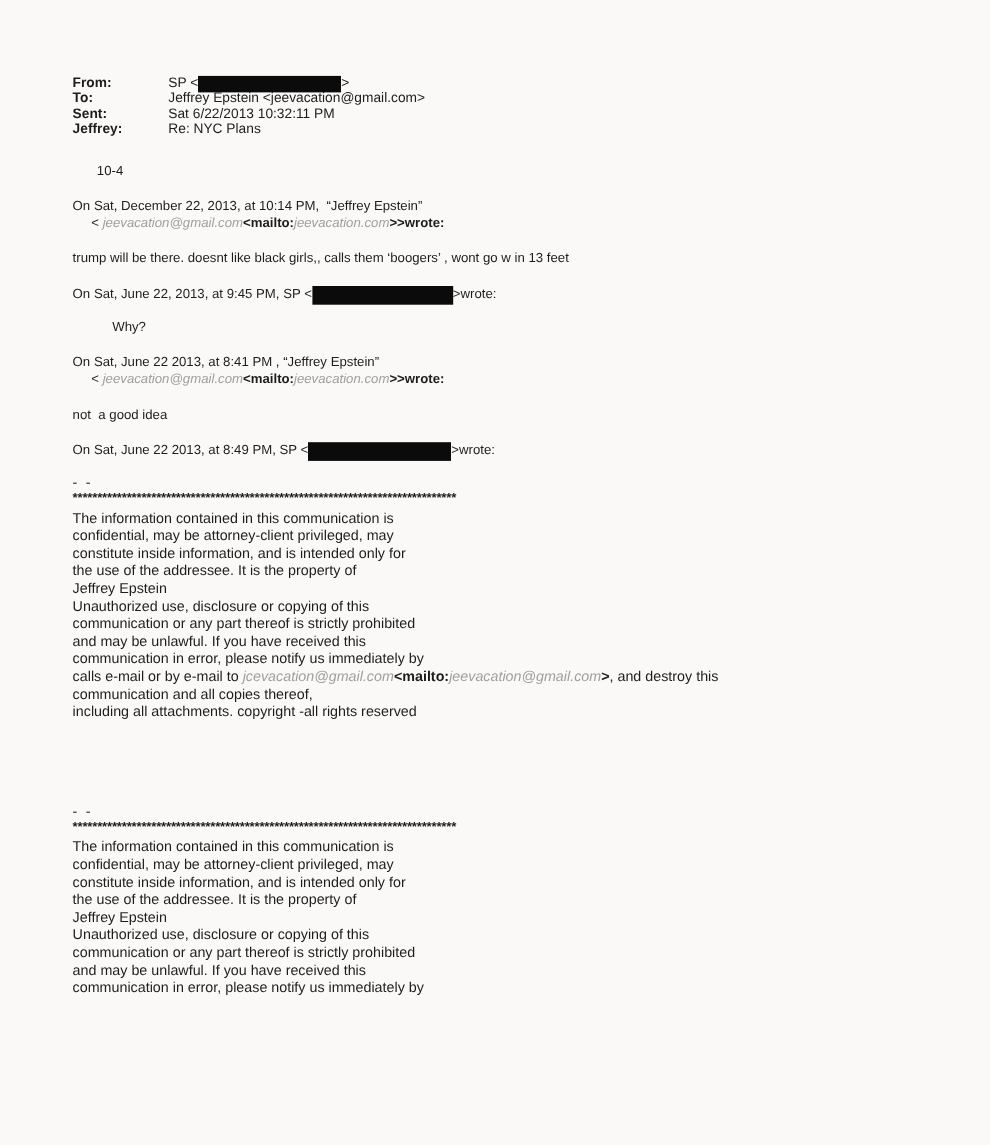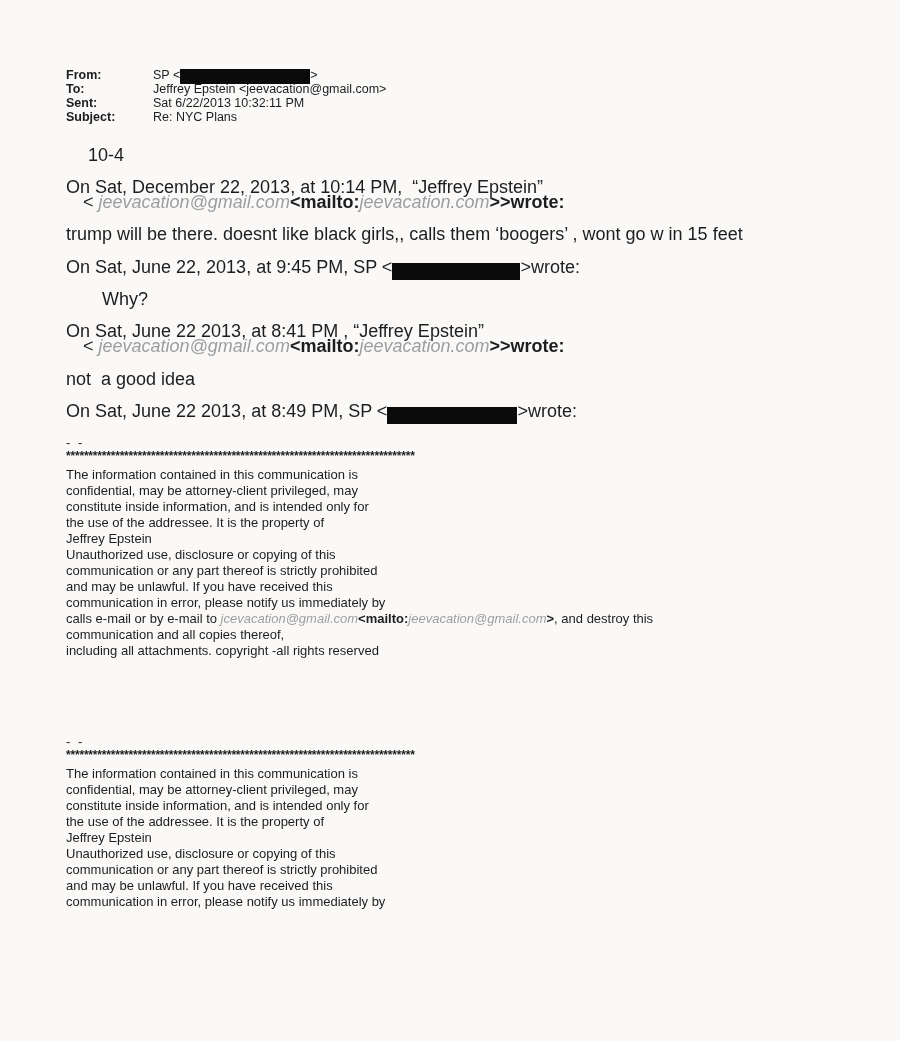--- a/index.html
+++ b/index.html
@@ -25,21 +25,21 @@
   .hrow{display:flex;line-height:14px;font-size:12.5px;}
   .hlabel{width:87px;font-weight:bold;flex:none;}
   .hval{font-size:12.5px;}
   
   .bar{display:inline-block;background:#0b0b0b;vertical-align:text-bottom;}
   .bar-from{width:130px;height:15px;margin-bottom:-2px;}
   .bar-quote{width:128px;height:17px;margin-bottom:-3px;}
   .bar-name1{width:57px;height:16px;margin-bottom:-3px;}
   .bar-name2{width:47px;height:16px;margin-bottom:-3px;}
   
-  .line{font-size:18px;line-height:15px;}
+  .line{font-size:12px;line-height:15px;}
   .ack{margin-top:24px;margin-left:22px;}
   .qhdr{margin-top:17px;}
   .qaddr{margin-left:17px;}
   .qbody{margin-top:17px;}
   .why{margin-top:15px;margin-left:36px;}
   .whenpara{margin-top:14px;margin-left:22px;line-height:16px;}
   .gray{color:#9e9e9e;font-style:italic;}
   .b{font-weight:bold;}
   
   .dashes{margin-top:15px;font-size:13px;line-height:13px;letter-spacing:2px;}
@@ -60,33 +60,33 @@
     </div>
     <div class="hrow">
       <span class="hlabel t">To:</span>
       <span class="hval t">Jeffrey Epstein &lt;jeevacation@gmail.com&gt;</span>
     </div>
     <div class="hrow">
       <span class="hlabel t">Sent:</span>
       <span class="hval t">Sat 6/22/2013 10:32:11 PM</span>
     </div>
     <div class="hrow">
-      <span class="hlabel t">Subject:</span>
+      <span class="hlabel t">Jeffrey:</span>
       <span class="hval t">Re: NYC Plans</span>
     </div>
   </div>
 
   <div class="line ack t">10-4</div>
 
   <div class="qhdr">
     <div class="line t">On Sat, December 22, 2013, at 10:14 PM,  “Jeffrey Epstein”</div>
     <div class="line qaddr"><span class="t">&lt; </span><span class="t gray">jeevacation@gmail.com</span><span class="t b">&lt;mailto:</span><span class="t gray">jeevacation.com</span><span class="t b">&gt;&gt;wrote:</span></div>
   </div>
 
-  <div class="line qbody t">trump will be there. doesnt like black girls,, calls them ‘boogers’ , wont go w in 15 feet</div>
+  <div class="line qbody t">trump will be there. doesnt like black girls,, calls them ‘boogers’ , wont go w in 13 feet</div>
 
   <div class="line qhdr" style="margin-top:18px;"><span class="t">On Sat, June 22, 2013, at 9:45 PM, SP &lt;</span><span class="bar bar-quote"></span><span class="t">&gt;wrote:</span></div>
 
   <div class="line why t">Why?</div>
 
   <div class="qhdr">
     <div class="line t">On Sat, June 22 2013, at 8:41 PM , “Jeffrey Epstein”</div>
     <div class="line qaddr"><span class="t">&lt; </span><span class="t gray">jeevacation@gmail.com</span><span class="t b">&lt;mailto:</span><span class="t gray">jeevacation.com</span><span class="t b">&gt;&gt;wrote:</span></div>
   </div>
 

